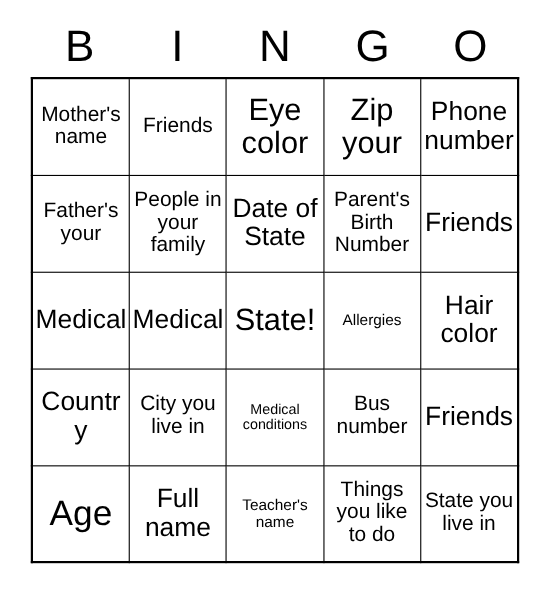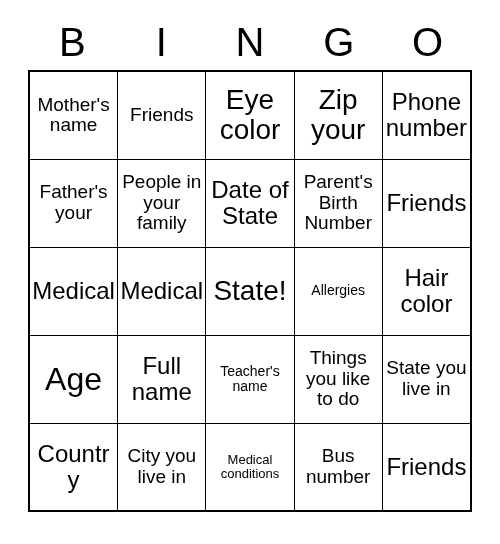--- a/index.html
+++ b/index.html
@@ -137,48 +137,48 @@
           </td>
         <td>
             <span class="cell-text fs-s">Allergies</span>
           </td>
         <td>
             <span class="cell-text fs-xxl">Hair color</span>
           </td>
       </tr>
       <tr>
         <td>
+            <span class="cell-text fs-l">Country</span>
+          </td>
+        <td>
+            <span class="cell-text fs-m">City you live in</span>
+          </td>
+        <td>
+            <span class="cell-text fs-xs">Medical conditions</span>
+          </td>
+        <td>
+            <span class="cell-text fs-m">Bus number</span>
+          </td>
+        <td>
+            <span class="cell-text fs-l">Friends</span>
+          </td>
+      </tr>
+      <tr>
+        <td>
             <span class="cell-text fs-huge">Age</span>
           </td>
         <td>
             <span class="cell-text fs-xxl">Full name</span>
           </td>
         <td>
             <span class="cell-text fs-s">Teacher's name</span>
           </td>
         <td>
             <span class="cell-text fs-m">Things you like to do</span>
           </td>
         <td>
             <span class="cell-text fs-m">State you live in</span>
           </td>
       </tr>
-      <tr>
-        <td>
-            <span class="cell-text fs-l">Country</span>
-          </td>
-        <td>
-            <span class="cell-text fs-m">City you live in</span>
-          </td>
-        <td>
-            <span class="cell-text fs-xs">Medical conditions</span>
-          </td>
-        <td>
-            <span class="cell-text fs-m">Bus number</span>
-          </td>
-        <td>
-            <span class="cell-text fs-l">Friends</span>
-          </td>
-      </tr>
     </tbody>
   </table>
 
 </div>
 
 </body></html>

